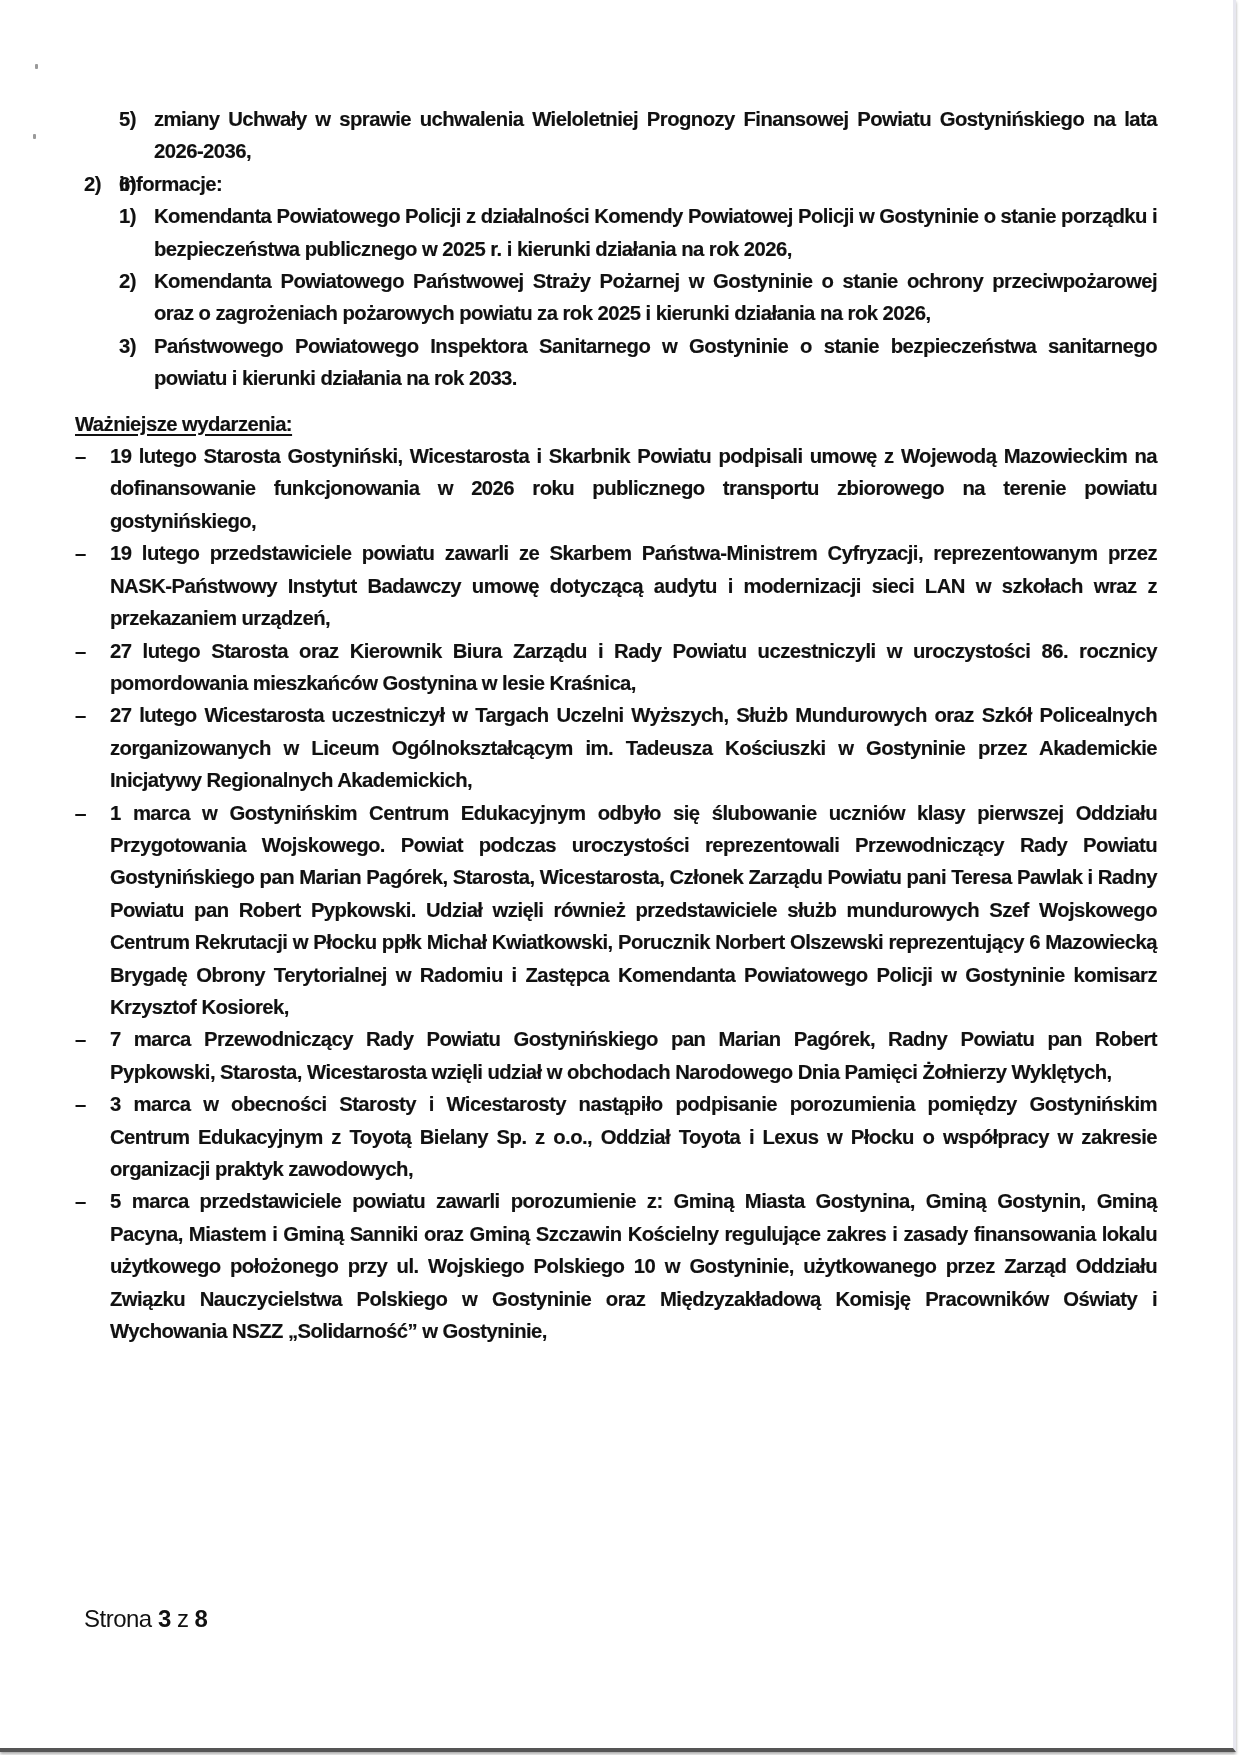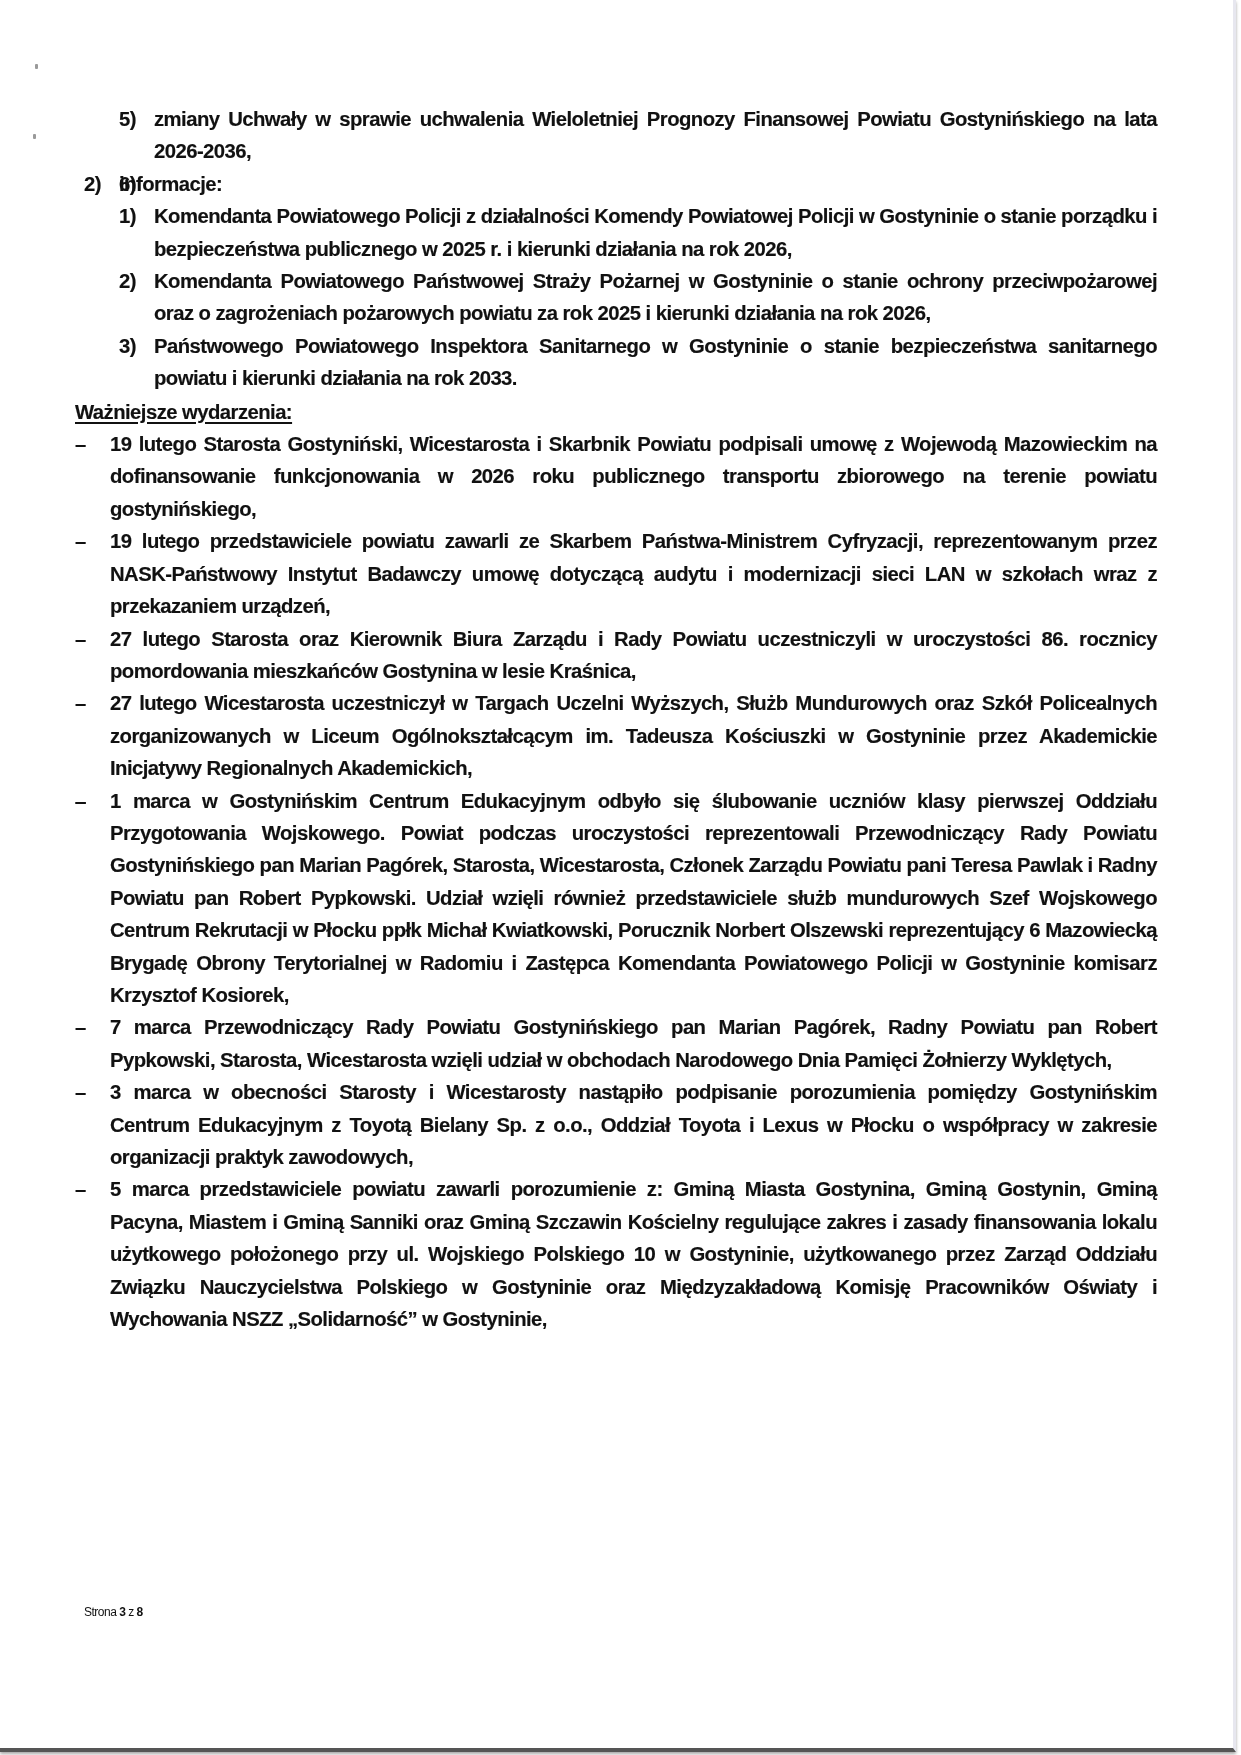--- a/index.html
+++ b/index.html
@@ -48,39 +48,39 @@
       position: relative;
       text-align: justify;
     }
     .row .num {
       position: absolute;
       top: 0;
     }
     .lvl2 { padding-left: 70px; }
     .lvl2 .num { left: 35px; }
     .section-head {
-      margin-top: 1px;
+      margin-top: 13px;
       text-decoration: underline;
       text-underline-offset: 3px;
     }
     .bullet {
       position: relative;
       padding-left: 35px;
       text-align: justify;
     }
     .bullet .dash {
       position: absolute;
       left: 0;
       top: 0;
     }
     .footer {
       position: absolute;
       left: 84px;
       top: 1605px;
-      font-size: 12px;
+      font-size: 24px;
       font-weight: bold;
       letter-spacing: -0.5px;
       color: #111;
     }
     .footer .page-light { font-weight: normal; }
   </style>
 </head>
 <body>
 
 <div class="page">

